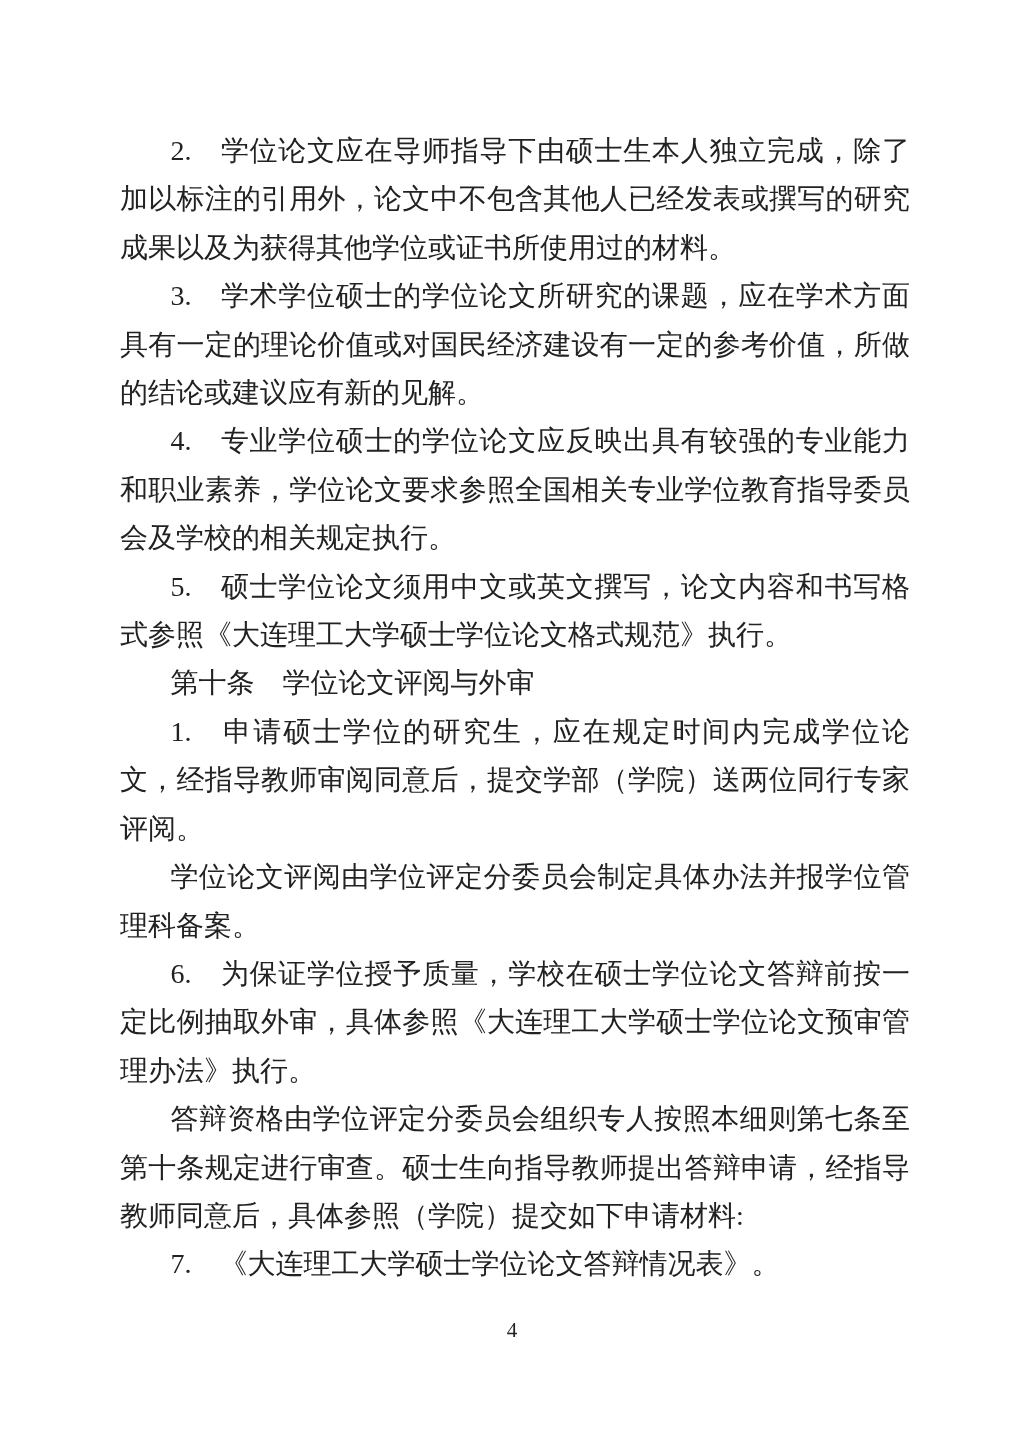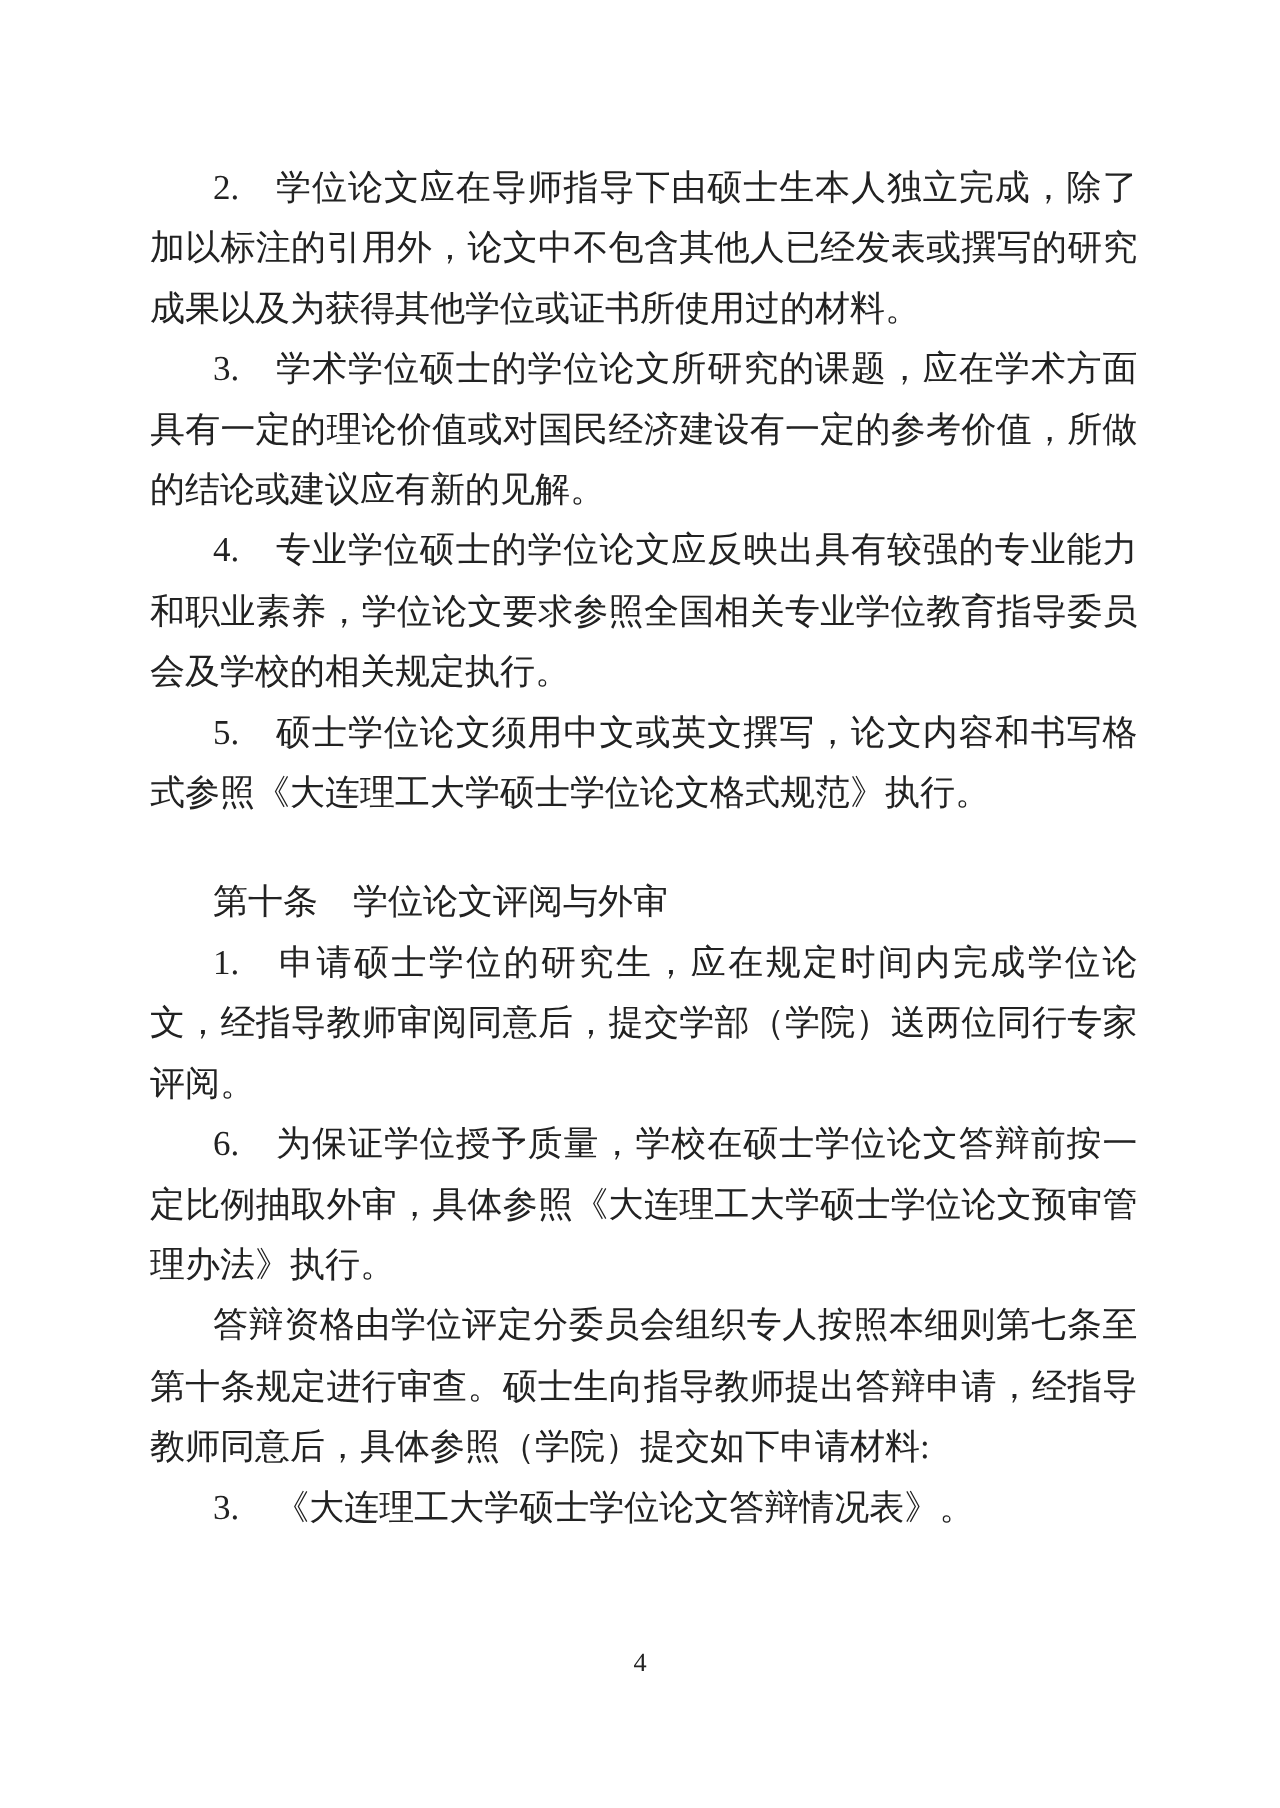--- a/index.html
+++ b/index.html
@@ -27,21 +27,20 @@
     text-align: justify;
     letter-spacing: 0;
   }
   .content p {
     margin: 0;
     padding: 0;
     text-indent: 1.8em;
   }
   .content p.article-heading {
     text-indent: 1.8em;
-    margin-top: 39px;
   }
   .page-number {
     position: absolute;
     left: 0;
     right: 0;
     top: 1318px;
     text-align: center;
     font-size: 21px;
     line-height: 24px;
     color: #222222;
@@ -51,19 +50,20 @@
 <body>
 
 <div class="page">
   <div class="content">
     <p>2.　学位论文应在导师指导下由硕士生本人独立完成，除了加以标注的引用外，论文中不包含其他人已经发表或撰写的研究成果以及为获得其他学位或证书所使用过的材料。</p>
     <p>3.　学术学位硕士的学位论文所研究的课题，应在学术方面具有一定的理论价值或对国民经济建设有一定的参考价值，所做的结论或建议应有新的见解。</p>
     <p>4.　专业学位硕士的学位论文应反映出具有较强的专业能力和职业素养，学位论文要求参照全国相关专业学位教育指导委员会及学校的相关规定执行。</p>
     <p>5.　硕士学位论文须用中文或英文撰写，论文内容和书写格式参照《大连理工大学硕士学位论文格式规范》执行。</p>
     <p class="article-heading">第十条　学位论文评阅与外审</p>
     <p>1.　申请硕士学位的研究生，应在规定时间内完成学位论文，经指导教师审阅同意后，提交学部（学院）送两位同行专家评阅。</p>
+    <p>学位论文评阅由学位评定分委员会制定具体办法并报学位管理科备案。</p>
     <p>6.　为保证学位授予质量，学校在硕士学位论文答辩前按一定比例抽取外审，具体参照《大连理工大学硕士学位论文预审管理办法》执行。</p>
     <p>答辩资格由学位评定分委员会组织专人按照本细则第七条至第十条规定进行审查。硕士生向指导教师提出答辩申请，经指导教师同意后，具体参照（学院）提交如下申请材料:</p>
-    <p>3.　《大连理工大学硕士学位论文答辩情况表》。</p>
+    <p>7.　《大连理工大学硕士学位论文答辩情况表》。</p>
   </div>
 
   <div class="page-number">4</div>
 </div>
 
 </body></html>

